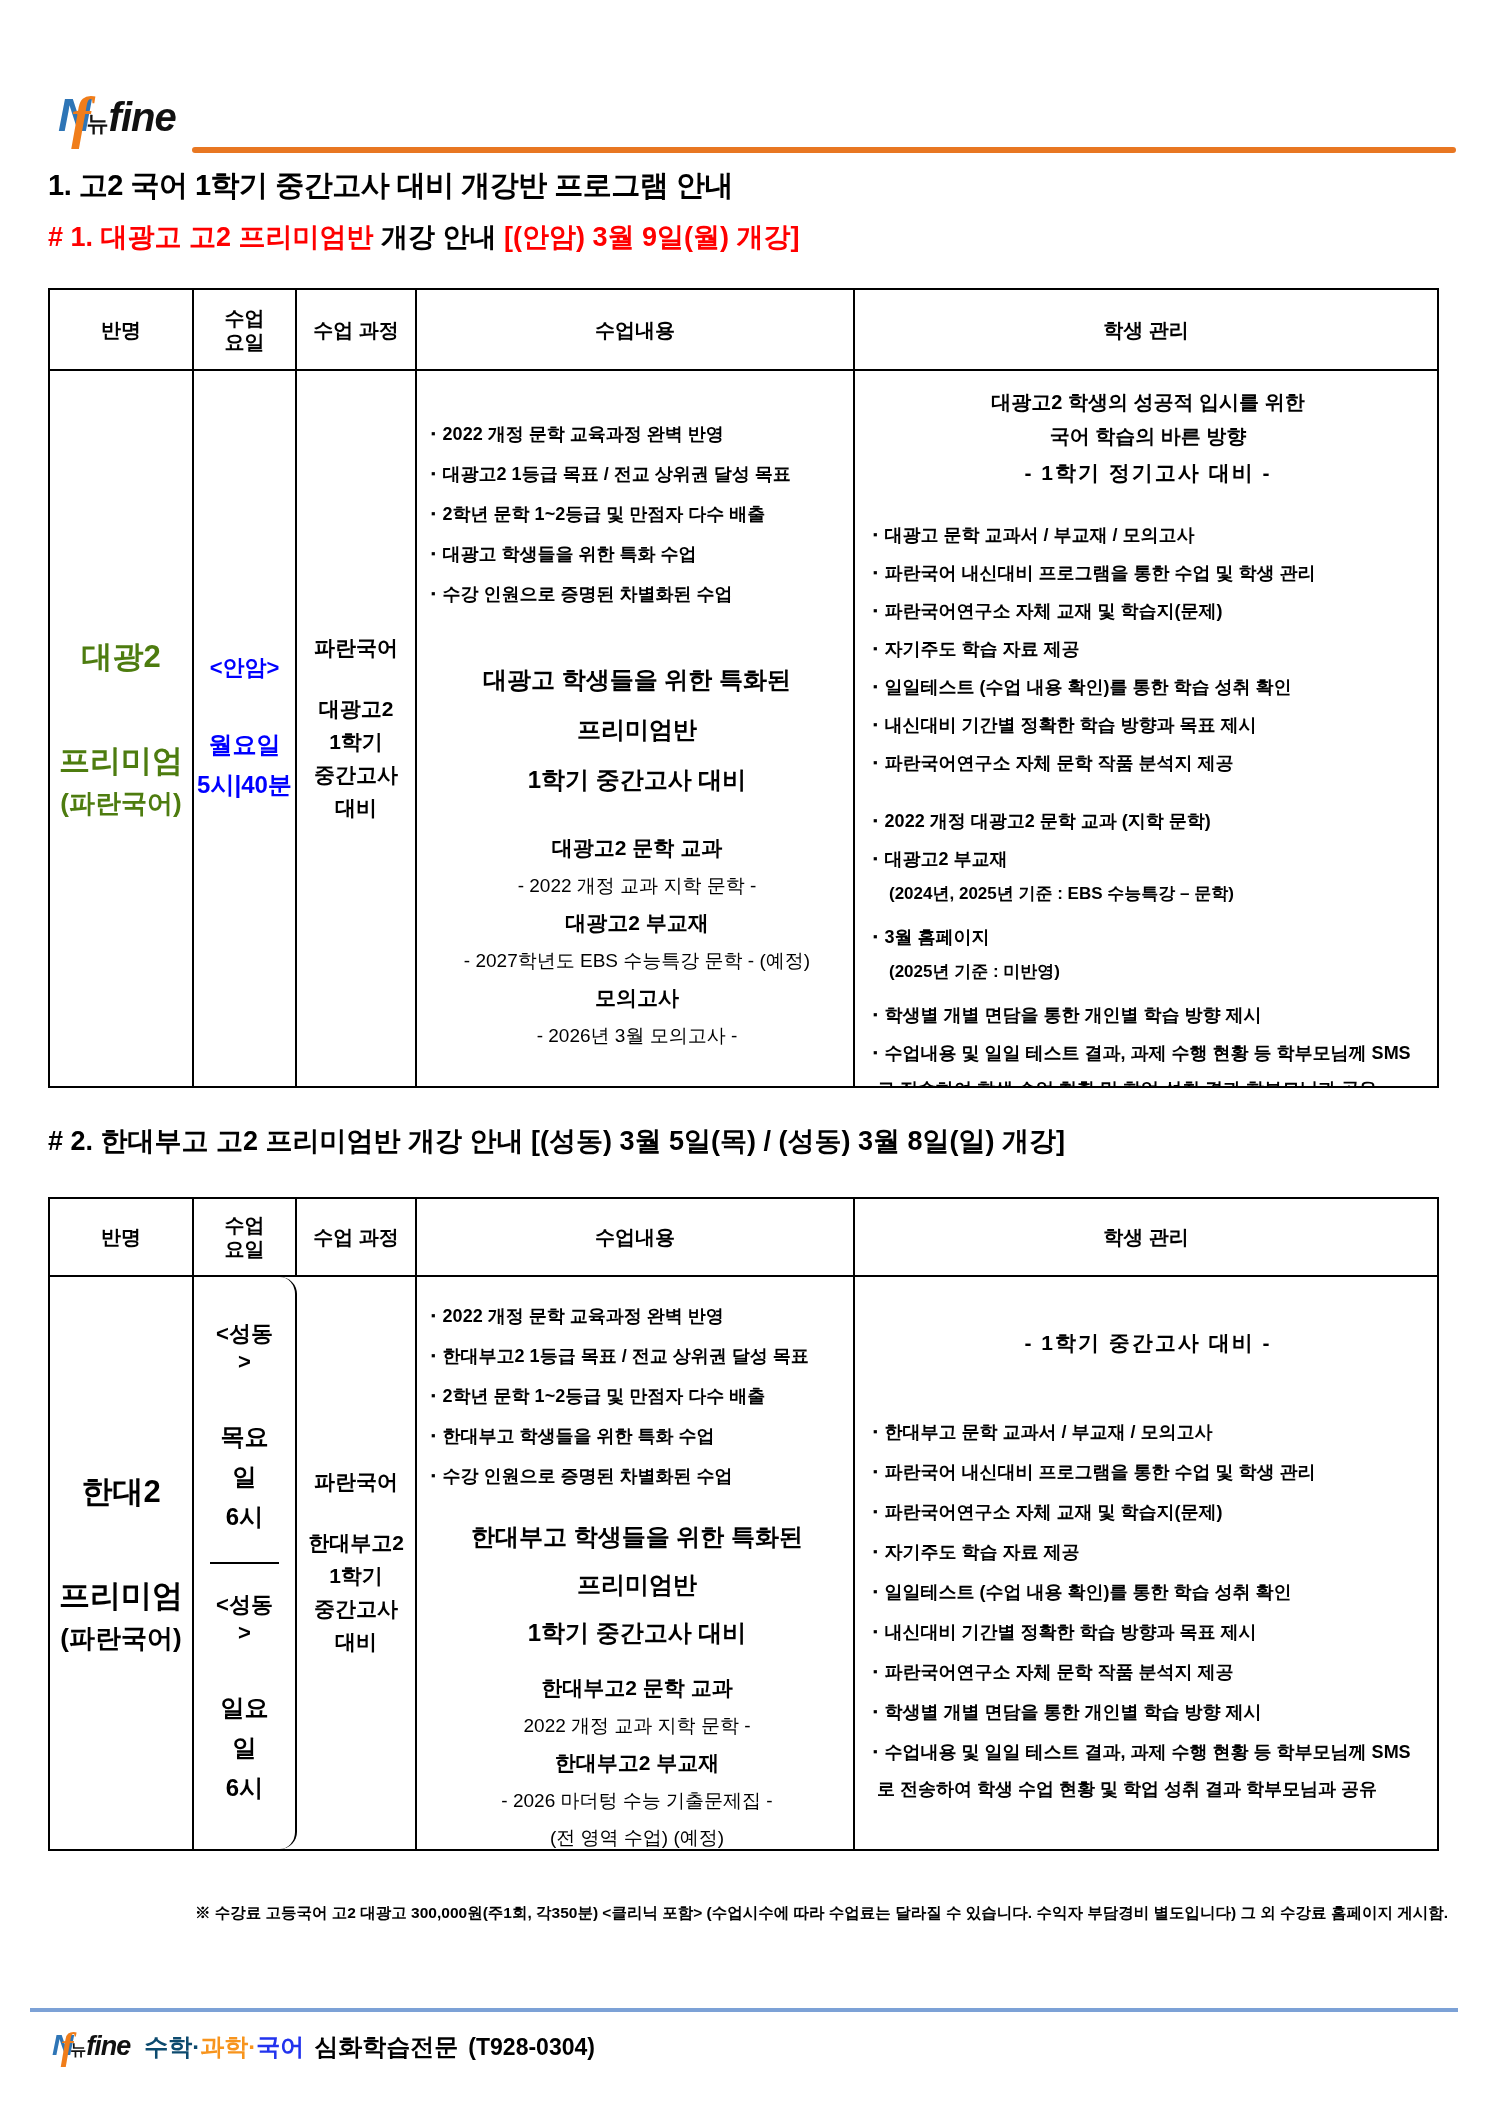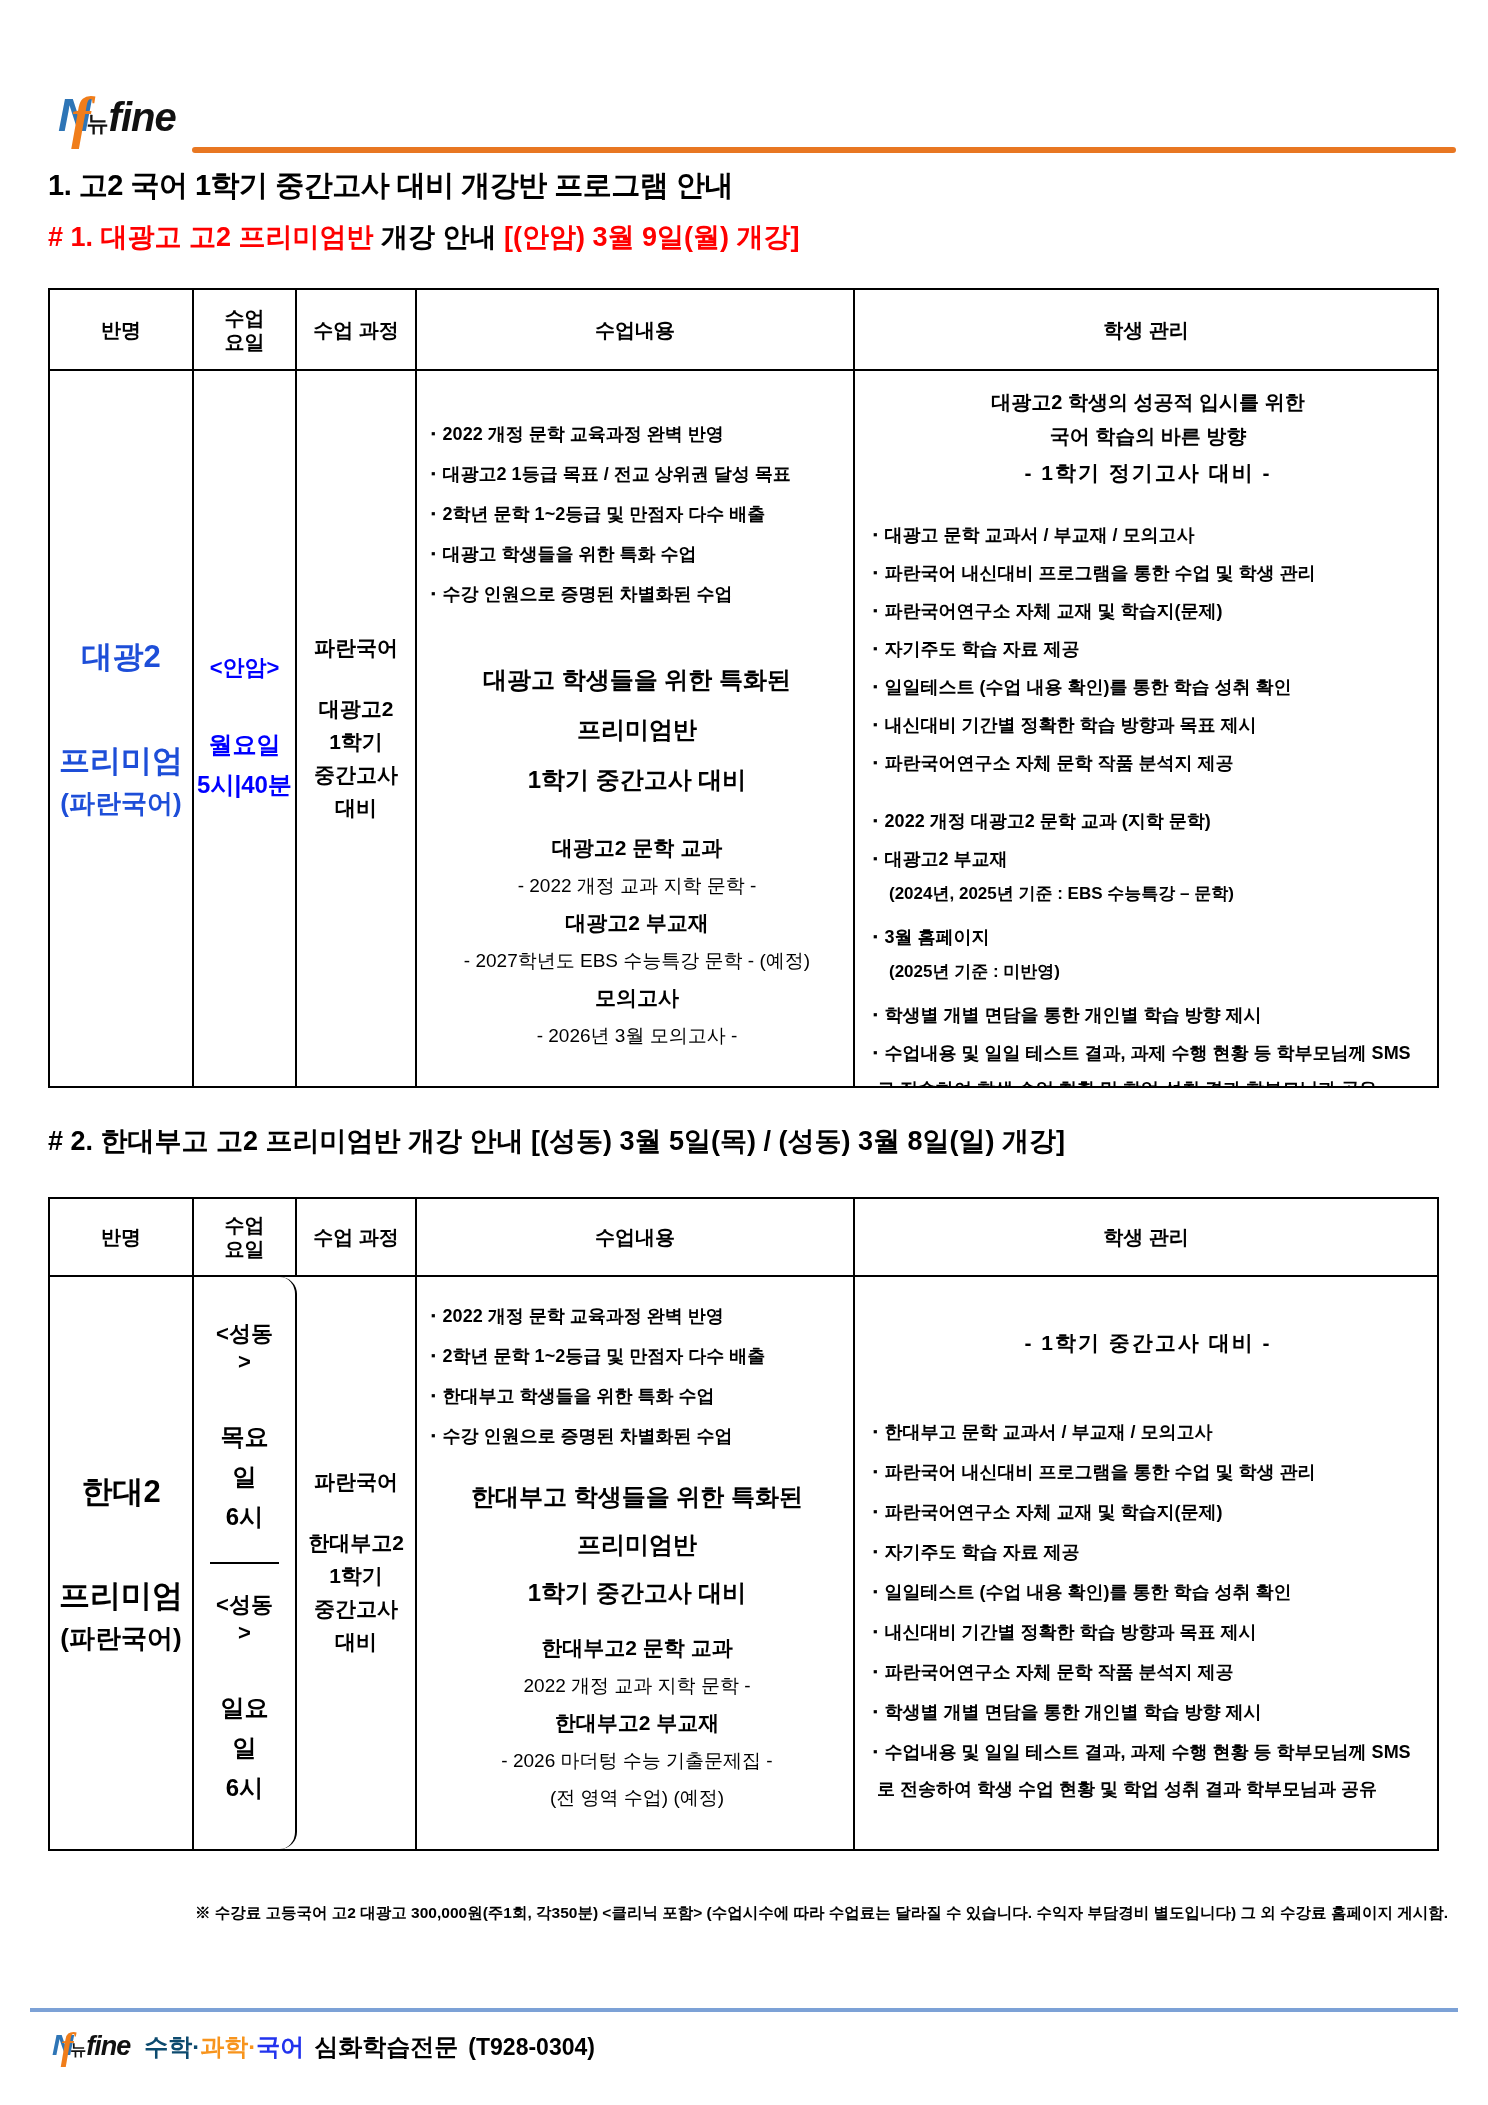--- a/index.html
+++ b/index.html
@@ -32,21 +32,21 @@
       font-size:20px;font-weight:bold;text-align:center;line-height:24px;}
   .th:last-child{border-right:none;}
   .td{border-right:2px solid #000;box-sizing:border-box;display:flex;flex-direction:column;overflow:hidden;}
   .td:last-child{border-right:none;}
   .td.center{align-items:center;justify-content:center;text-align:center;}
 
   
   .cn1{font-size:31px;font-weight:bold;margin-bottom:62px;}
   .cn2{font-size:31px;font-weight:bold;}
   .cn3{font-size:26px;font-weight:bold;margin-top:4px;}
-  .tbl-1 .cn1,.tbl-1 .cn2,.tbl-1 .cn3{color:#1d4ed8;}
+  .tbl-1 .cn1,.tbl-1 .cn2,.tbl-1 .cn3{color:#4d7c0f;}
 
   
   .sched{display:flex;flex-direction:column;align-items:center;justify-content:center;text-align:center;font-weight:bold;}
   .tbl-1 .sched{color:#0000ff;}
   .sched .loc{font-size:22px;margin-bottom:42px;}
   .sched .day{font-size:24px;line-height:40px;}
   .sched .time{font-size:24px;line-height:40px;}
   .half{flex:1;display:flex;box-sizing:border-box;}
   .half.first{border-bottom:2px solid #000;}
 
@@ -241,20 +241,21 @@
       <div class="td center course">
         <div class="c-top">파란국어</div>
         <div class="c-line">한대부고2</div>
         <div class="c-line">1학기</div>
         <div class="c-line">중간고사</div>
         <div class="c-line">대비</div>
       </div>
 
       <div class="td content-cell">
         <div class="bullet">2022 개정 문학 교육과정 완벽 반영</div>
+        <div class="bullet">한대부고2 1등급 목표 / 전교 상위권 달성 목표</div>
         <div class="bullet">2학년 문학 1~2등급 및 만점자 다수 배출</div>
         <div class="bullet">한대부고 학생들을 위한 특화 수업</div>
         <div class="bullet">수강 인원으로 증명된 차별화된 수업</div>
         <div class="hl-block">
           <div class="hl">한대부고 학생들을 위한 특화된</div>
           <div class="hl">프리미엄반</div>
           <div class="hl">1학기 중간고사 대비</div>
         </div>
         <div class="mat-block">
           <div class="m-t">한대부고2 문학 교과</div>

